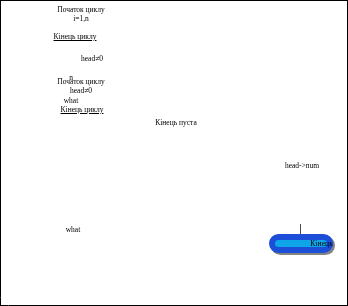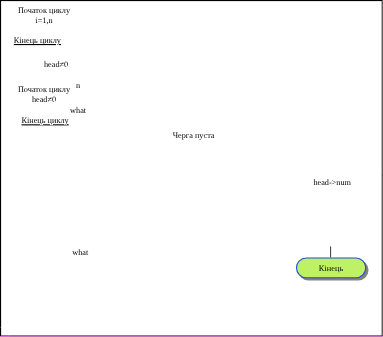--- a/index.html
+++ b/index.html
@@ -16,35 +16,36 @@
   #canvas {
     position: relative;
     width: 348px;
     height: 306px;
   }
 
   
   .node {
     position: absolute;
     box-sizing: border-box;
-    background: #bef264;
-    border: 1px solid #1d4ed8;
+    background: #0ea5e9;
+    border: 6px solid #1d4ed8;
     color: #000000;
     font-size: 7.5px;
     line-height: 9px;
     text-align: center;
     display: flex;
     flex-direction: column;
     align-items: center;
     justify-content: center;
     white-space: pre-line;
     letter-spacing: 0.1px;
   }
   .shadow {
     box-shadow: 2px 2px 0 0 rgba(90,90,90,0.75);
+    padding-left: 41px;
   }
 
   
   .terminator {
     border-radius: 999px;
   }
 
   
   .process { }
 
@@ -261,21 +262,21 @@
   <div class="dot" style="left:169px; top:95px;"></div>
 
   <div class="hline" style="left:287px; top:96px; width:17px;"></div>
   <div class="vline" style="left:303px; top:96px; height:23px;"></div>
   <div class="dot" style="left:286px; top:95px;"></div>
 
   <div class="io io-shadow" style="left:135px; top:114px; width:82px; height:17px;
               display:flex; align-items:center; justify-content:center;
               font-size:7.5px;">
     <div class="io-shape"></div>
-    <span class="io-label">Черга пуста</span>
+    <span class="io-label">Кінець пуста</span>
   </div>
 
   <div class="loopstart shadow" style="left:262px; top:119px; width:80px; height:28px;
               display:flex; align-items:center; justify-content:center;
               font-size:7.5px; line-height:9px; text-align:center;
               white-space:pre-line;">
     <div class="ls-shape"></div>
     <span class="ls-label">Початок циклу
 head≠0</span>
   </div>

